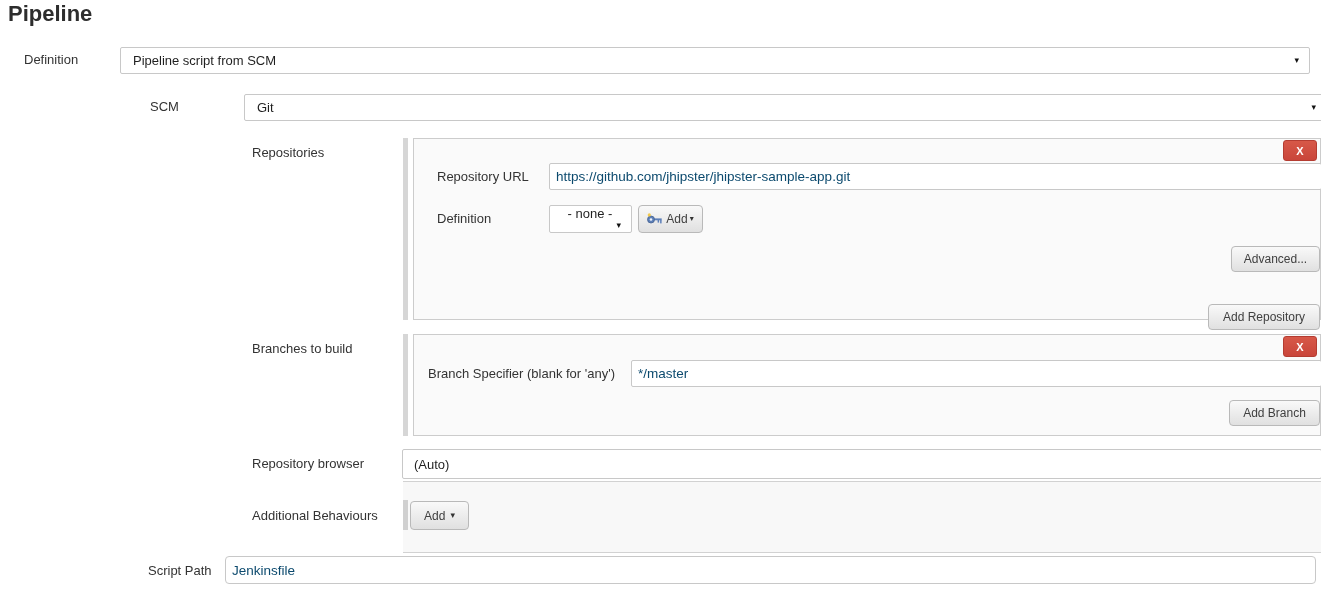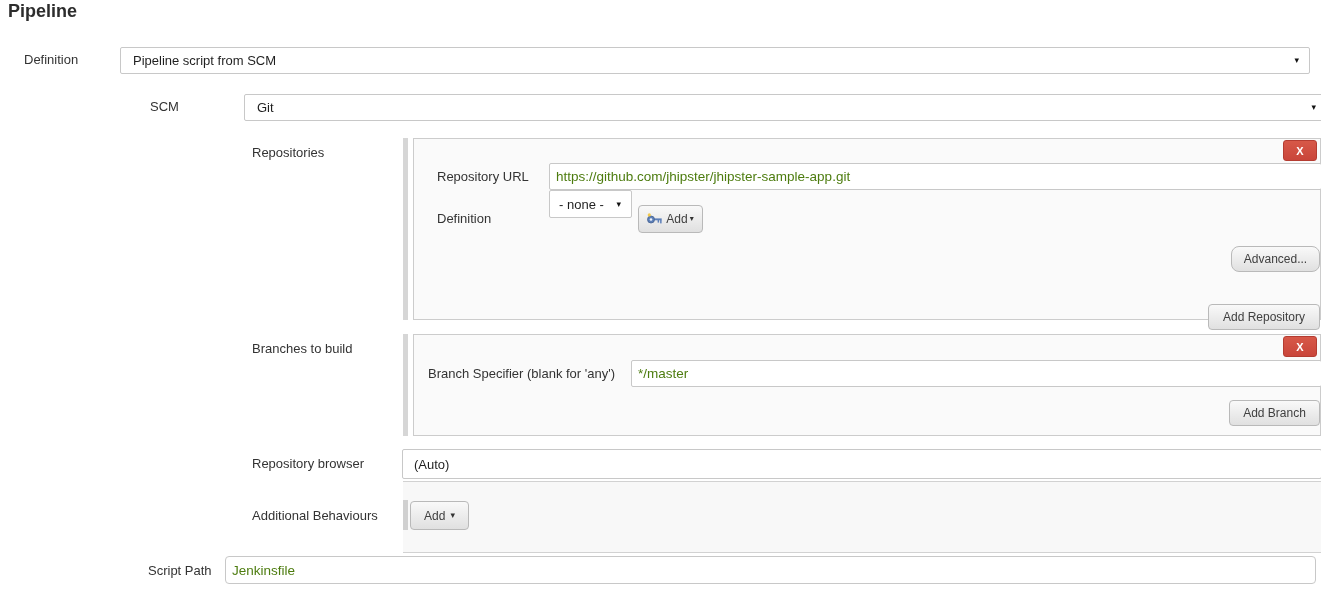--- a/index.html
+++ b/index.html
@@ -1,30 +1,30 @@
 <!DOCTYPE html>
 <html><head>
 <meta charset="utf-8">
 <style>
   html,body { margin:0; padding:0; background:#fff; }
   .screen {
     position:relative; width:1321px; height:593px; overflow:hidden;
     background:#ffffff; font-family:"Liberation Sans", sans-serif; color:#333;
   }
-  .title { position:absolute; left:8px; top:1px; font-size:18px; font-weight:bold; color:#2d2d2d; }
+  .title { position:absolute; left:8px; top:1px; font-size:22px; font-weight:bold; color:#2d2d2d; }
   .lbl { position:absolute; font-size:13px; color:#333; white-space:nowrap; }
   .sel {
     position:absolute; background:#fff; border:1px solid #c8c8c8; border-radius:2px;
     box-sizing:border-box; display:flex; align-items:center;
     font-size:13px; color:#1f1f1f; padding:0 10px 0 12px; cursor:pointer;
   }
   .sel .caret { margin-left:auto; font-size:9px; color:#111; line-height:1; }
   .inp {
     position:absolute; background:#fff; border:1px solid #c8c8c8; border-radius:2px;
-    box-sizing:border-box; font-size:13.5px; color:#4d7c0f; padding:0 6px;
+    box-sizing:border-box; font-size:13.5px; color:#0c4a6e; padding:0 6px;
     font-family:"Liberation Sans", sans-serif; outline:none;
   }
   .panel { position:absolute; background:#fafafa; border:1px solid #cccccc; box-sizing:border-box; }
   .vbar { position:absolute; width:5px; background:#d6d6d6; }
   .band { position:absolute; background:#f8f8f8; border-top:1px solid #d2d2d2; border-bottom:1px solid #d2d2d2; box-sizing:border-box; }
   .btn {
     position:absolute; display:flex; align-items:center; justify-content:center; gap:5px;
     background:linear-gradient(#f9f9f9,#e0e0e0); border:1px solid #b9b9b9; border-radius:4px;
     font-size:12px; font-weight:normal; color:#404040; box-sizing:border-box; cursor:pointer;
     font-family:"Liberation Sans", sans-serif;
@@ -59,40 +59,40 @@
 
   <div class="lbl" style="left:252px; top:145px;">Repositories</div>
   <div class="vbar" style="left:403px; top:138px; height:182px;"></div>
   <div class="panel" style="left:413px; top:138px; width:908px; height:182px;"></div>
   <div class="xbtn" style="left:1283px; top:140px; width:34px; height:21px;">X</div>
 
   <div class="lbl" style="left:437px; top:169px;">Repository URL</div>
   <input class="inp" style="left: 549px; top: 163px; width: 773px; height: 27px;" value="https://github.com/jhipster/jhipster-sample-app.git">
 
   <div class="lbl" style="left:437px; top:211px;">Definition</div>
-  <div class="sel" style="left:549px; top:190px; width:83px; height:28px; padding-left:9px;">
+  <div class="sel" style="left:549px; top:205px; width:83px; height:28px; padding-left:9px;flex-direction:column;">
     <span>- none -</span>
     <span class="caret">▾</span>
   </div>
   <div class="btn" style="left:638px; top:205px; width:65px; height:28px; gap:4px;">
     <span class="keyicon">
       <svg width="15" height="13" viewBox="0 0 15 13">
         <rect x="6.5" y="5.4" width="8.2" height="1.9" fill="#5c7fb8"></rect>
         <rect x="10.6" y="7" width="1.5" height="2.6" fill="#5c7fb8"></rect>
         <rect x="13.1" y="7" width="1.5" height="3.4" fill="#5c7fb8"></rect>
         <circle cx="4" cy="6.5" r="3.5" fill="#5c7fb8" stroke="#44618f" stroke-width="0.8"></circle>
         <circle cx="4" cy="6.5" r="1.3" fill="#eef2f9"></circle>
         <circle cx="2.3" cy="1.9" r="1.6" fill="#f2c94c"></circle>
       </svg>
     </span>
     <span>Add</span>
     <span class="tight-caret">▾</span>
   </div>
 
-  <div class="btn" style="left:1231px; top:246px; width:89px; height:26px;border-radius:8px;">
+  <div class="btn" style="left:1231px; top:246px; width:89px; height:26px;">
     <span>Advanced...</span>
   </div>
   <div class="btn" style="left:1208px; top:287px; width:112px; height:26px;margin-top:17px;">
     <span>Add Repository</span>
   </div>
 
   <div class="lbl" style="left:252px; top:341px;">Branches to build</div>
   <div class="vbar" style="left:403px; top:334px; height:102px;"></div>
   <div class="panel" style="left:413px; top:334px; width:908px; height:102px;"></div>
   <div class="xbtn" style="left:1283px; top:336px; width:34px; height:21px;">X</div>

